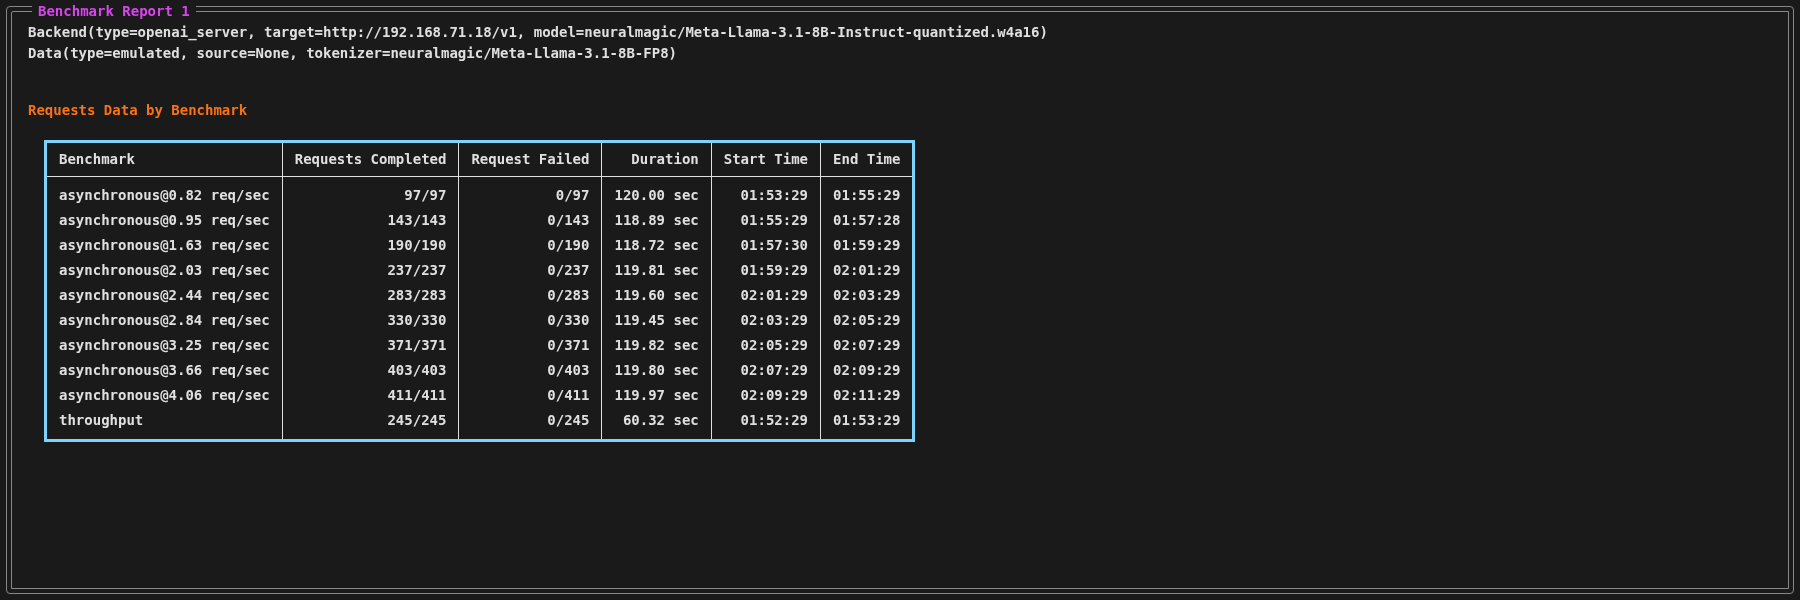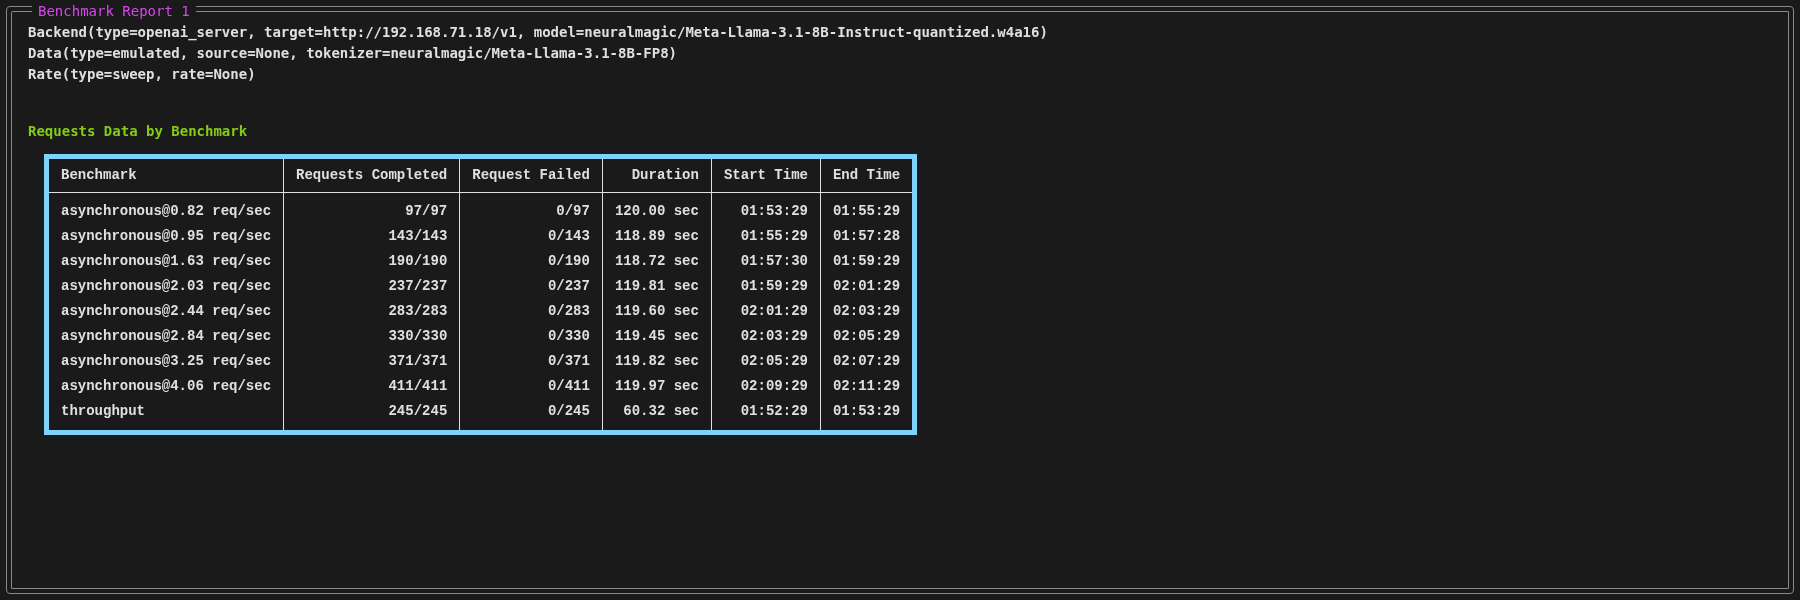--- a/index.html
+++ b/index.html
@@ -31,42 +31,41 @@
       padding: 10px 16px 16px 16px;
       height: 100%;
     }
     .panel-title {
       position: absolute;
       top: -11px;
       left: 20px;
       background: #1a1a1a;
       padding: 0 6px;
       color: #d946ef;
-      font-weight: normal;
+      font-weight: bold;
     }
     .config-line {
       color: #e0e0e0;
       white-space: pre;
       font-weight: bold;
     }
     .config-block {
       margin-bottom: 36px;
     }
     .section-title {
-      color: #84cc16;
+      color: #f97316;
       font-weight: bold;
-      margin-bottom: 12px;
+      margin-bottom: 19px;
     }
     .table-wrapper {
       margin-left: 16px;
     }
     table {
       border-collapse: collapse;
-      border: 5px solid #7dd3fc;
-      font-family: Liberation Mono, monospace;
+      border: 3px solid #7dd3fc;
     }
     th, td {
       text-align: left;
       padding: 2px 12px;
       white-space: pre;
       font-weight: bold;
     }
     thead th {
       border-bottom: 1px solid #e0e0e0;
       padding-top: 6px;
@@ -86,21 +85,20 @@
 </head>
 <body>
 
 <div class="outer-border">
   <div class="panel">
     <span class="panel-title">Benchmark Report 1</span>
 
     <div class="config-block">
       <div class="config-line">Backend(type=openai_server, target=http://192.168.71.18/v1, model=neuralmagic/Meta-Llama-3.1-8B-Instruct-quantized.w4a16)</div>
       <div class="config-line">Data(type=emulated, source=None, tokenizer=neuralmagic/Meta-Llama-3.1-8B-FP8)</div>
-      <div class="config-line">Rate(type=sweep, rate=None)</div>
     </div>
 
     <div class="section-title">Requests Data by Benchmark</div>
 
     <div class="table-wrapper">
       <table>
         <thead>
           <tr>
             <th>Benchmark</th>
             <th>Requests Completed</th>
@@ -161,20 +159,28 @@
             </tr>
             <tr>
               <td>asynchronous@3.25 req/sec</td>
               <td>371/371</td>
               <td>0/371</td>
               <td>119.82 sec</td>
               <td>02:05:29</td>
               <td>02:07:29</td>
             </tr>
             <tr>
+              <td>asynchronous@3.66 req/sec</td>
+              <td>403/403</td>
+              <td>0/403</td>
+              <td>119.80 sec</td>
+              <td>02:07:29</td>
+              <td>02:09:29</td>
+            </tr>
+            <tr>
               <td>asynchronous@4.06 req/sec</td>
               <td>411/411</td>
               <td>0/411</td>
               <td>119.97 sec</td>
               <td>02:09:29</td>
               <td>02:11:29</td>
             </tr>
             <tr>
               <td>throughput</td>
               <td>245/245</td>

